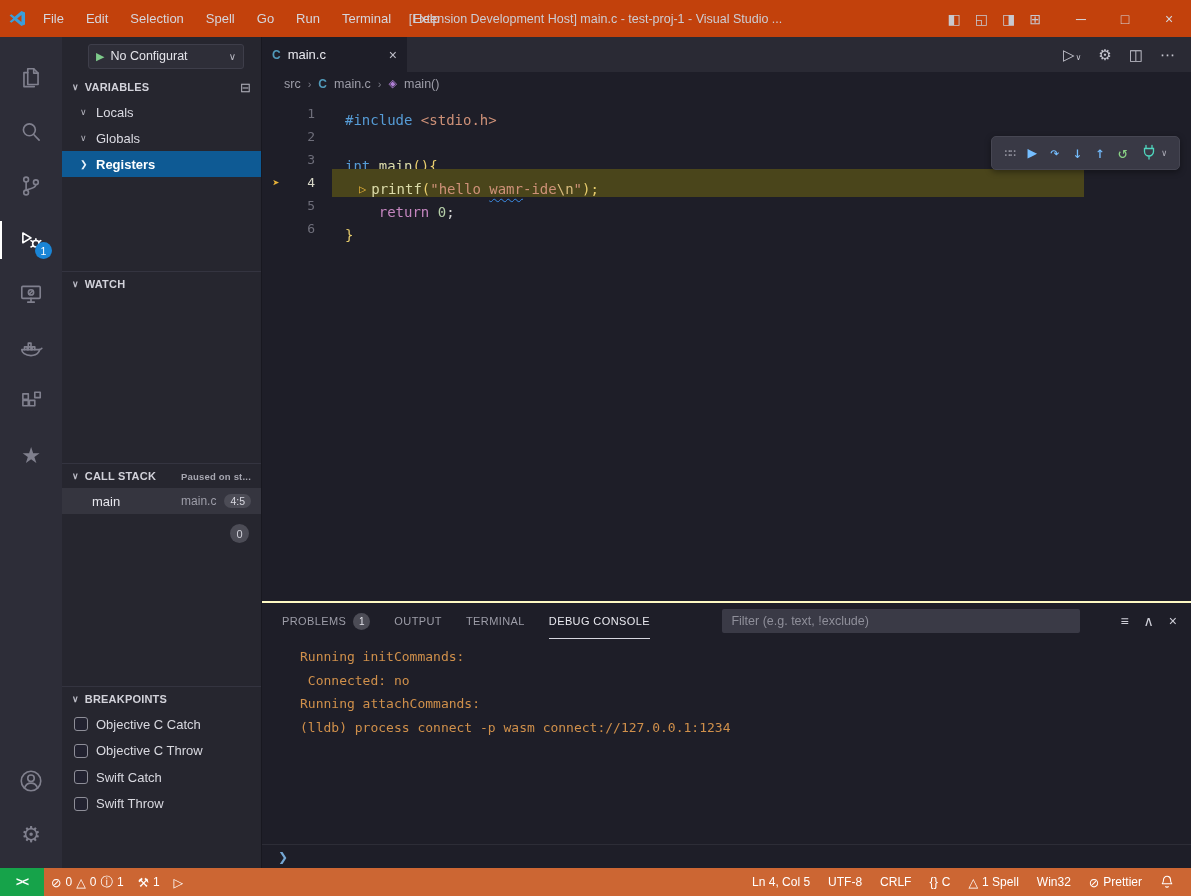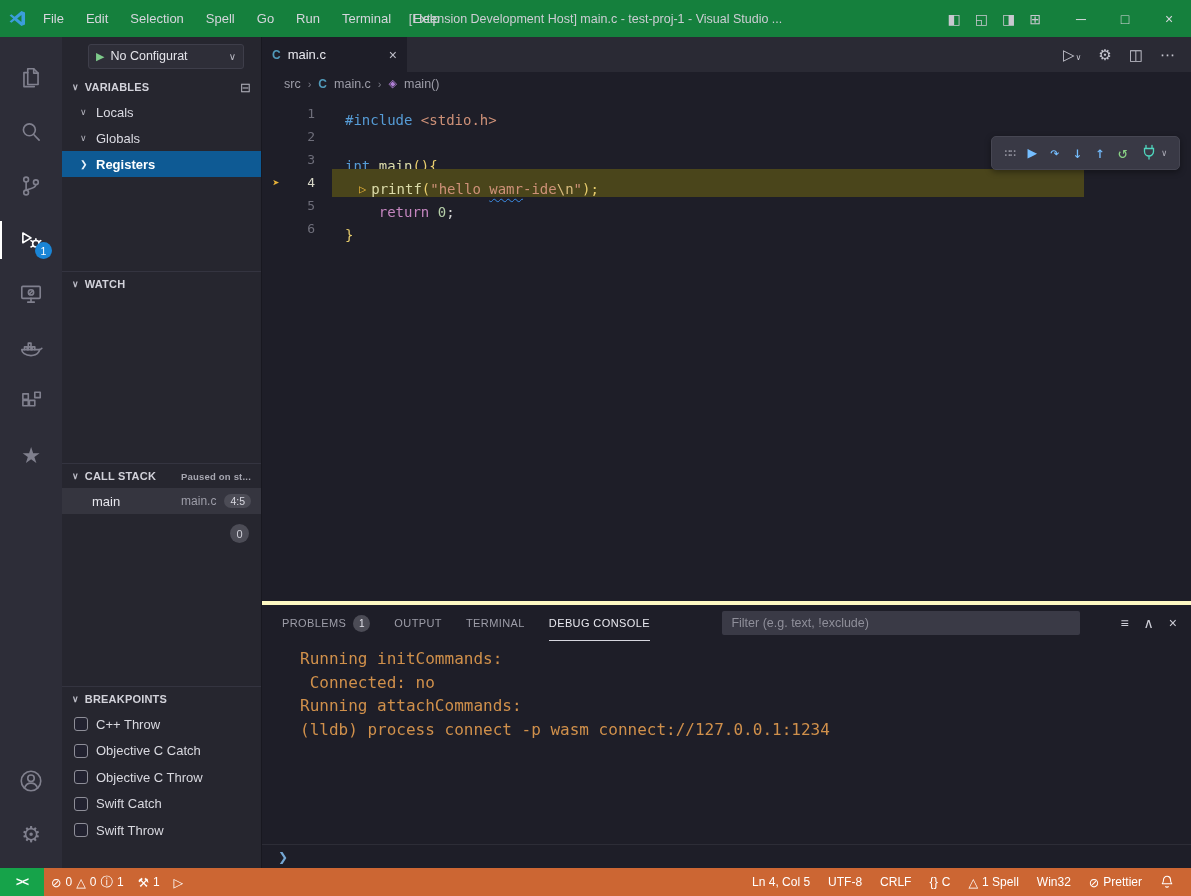--- a/index.html
+++ b/index.html
@@ -1,21 +1,21 @@
 <!DOCTYPE html>
 <html><head>
 <meta charset="utf-8">
 <style>
   * { margin:0; padding:0; box-sizing:border-box; }
   html,body { width:1191px; height:896px; overflow:hidden; background:#1e1e28;
     font-family:"Liberation Sans", sans-serif; color:#cfcfd6; }
   .app { width:1191px; height:896px; display:flex; flex-direction:column; }
 
   
-  .titlebar { height:37px; background:#15803d; display:flex; align-items:center;
+  .titlebar { height:37px; background:#c2410c; display:flex; align-items:center;
     position:relative; flex:0 0 auto; font-size:13px; }
   .logo { width:34px; display:flex; justify-content:center; }
   .menus { display:flex; gap:4px; }
   .menus span { padding:4px 9px; border-radius:4px; cursor:default; color:#d6d6dd; }
   .win-title { position:absolute; left:50%; transform:translateX(-50%); font-size:12.5px;
     color:#cdcdd4; white-space:nowrap; }
   .wincontrols { margin-left:auto; display:flex; align-items:center; height:100%; }
   .layout-toggles { display:flex; gap:14px; margin-right:18px; font-size:14px; color:#c8c8d0; }
   .winbtn { width:44px; height:100%; display:flex; align-items:center; justify-content:center;
     font-size:14px; color:#d6d6dd; }
@@ -112,32 +112,32 @@
   .debug-toolbar { position:absolute; top:41px; right:11px; height:34px; background:#393945;
     border:1px solid #464652; border-radius:5px; display:flex; align-items:center; gap:13px;
     padding:0 12px; z-index:5; box-shadow:0 2px 6px rgba(0,0,0,.4); }
   .dt-grip { color:#8f8f9b; font-size:12px; letter-spacing:-2px; cursor:grab; }
   .dt-btn { font-size:16px; cursor:pointer; line-height:1; }
   .dt-btn.blue { color:#75beff; }
   .dt-btn.green { color:#89d185; }
   .dt-chevron { color:#aeaeb8; font-size:9px; margin-left:-8px; }
 
   
-  .panel { height:267px; border-top:4px solid #fef9c3; display:flex; flex-direction:column; flex:0 0 auto; }
+  .panel { height:267px; border-top:2px solid #fef9c3; display:flex; flex-direction:column; flex:0 0 auto; }
   .panel-tabs { height:36px; display:flex; align-items:center; padding:0 14px 0 20px; gap:24px; flex:0 0 auto; }
   .ptab { font-size:11px; letter-spacing:.4px; color:#9d9da8; height:100%; display:flex; align-items:center; gap:7px; }
   .ptab.active { color:#e9e9ef; border-bottom:1px solid #d7d7df; }
   .ptab-badge { background:#4c4c56; color:#e2e2ea; width:17px; height:17px; border-radius:50%;
     font-size:10px; display:flex; align-items:center; justify-content:center; letter-spacing:0; }
   .panel-filter { margin-left:auto; width:358px; height:24px; background:#3a3a46; border:none;
     border-radius:2px; color:#d6d6de; font-size:12.5px; padding:0 9px; outline:none;
     font-family:"Liberation Sans", sans-serif; }
   .panel-filter::placeholder { color:#8f8f9a; }
   .panel-icons { display:flex; align-items:center; gap:15px; margin-left:16px; color:#cfcfd8; font-size:14px; }
-  .console { flex:1; padding:6px 0 0 38px; font-family:"DejaVu Sans Mono", monospace; font-size:16px;
+  .console { flex:1; padding:6px 0 0 38px; font-family:"DejaVu Sans Mono", monospace; font-size:13px;
     color:#d0904b; overflow:hidden; }
   .console-line { white-space:pre; line-height:23.5px; }
   .console-input { height:24px; display:flex; align-items:center; padding-left:16px;
     border-top:1px solid rgba(255,255,255,.07); color:#75a7d4; font-size:12px; flex:0 0 auto; }
 
   
   .statusbar { height:28px; background:#cc6633; display:flex; align-items:center; font-size:12px;
     color:#fff; flex:0 0 auto; }
   .remote-box { width:44px; height:100%; background:#16a34a; display:flex; align-items:center;
     justify-content:center; font-weight:bold; font-size:12px; letter-spacing:-1px; }
@@ -302,24 +302,20 @@
         <span class="zero-badge">0</span>
       </div>
 
       <div class="section sec-breakpoints">
         <div class="sec-header">
           <span class="chev">∨</span>
           <span>BREAKPOINTS</span>
         </div>
         <div class="bp-row">
           <span class="bp-check"></span>
-          <span>C++ Throw</span>
-        </div>
-        <div class="bp-row">
-          <span class="bp-check"></span>
           <span>Objective C Catch</span>
         </div>
         <div class="bp-row">
           <span class="bp-check"></span>
           <span>Objective C Throw</span>
         </div>
         <div class="bp-row">
           <span class="bp-check"></span>
           <span>Swift Catch</span>
         </div>

